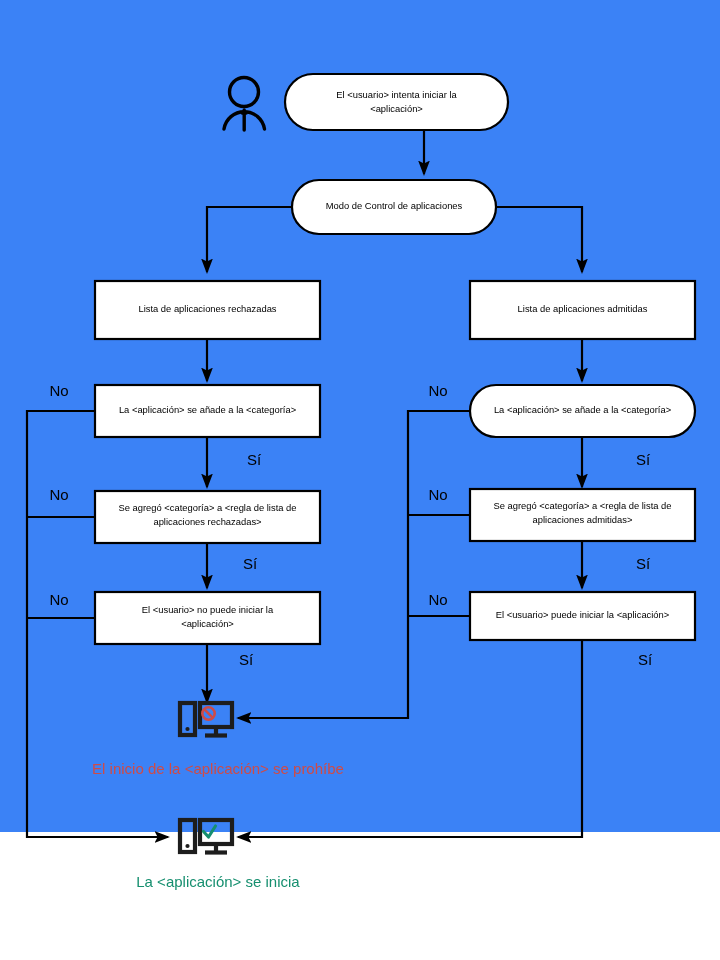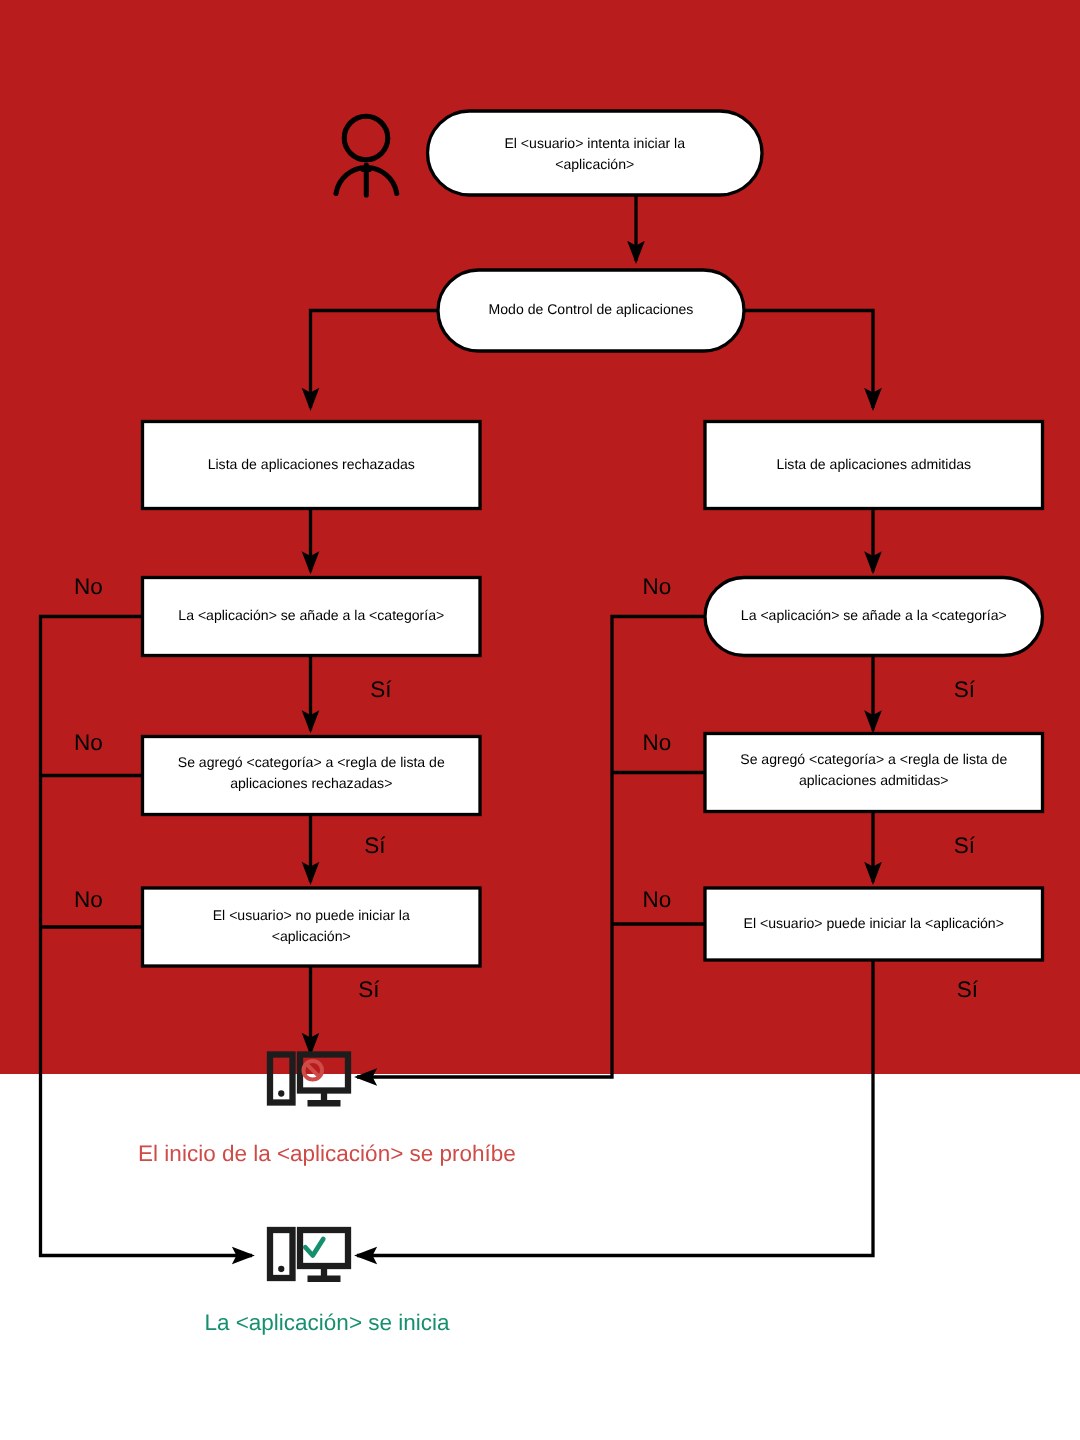--- a/index.html
+++ b/index.html
@@ -9,22 +9,22 @@
   }
   body {
     width: 720px;
     height: 960px;
     font-family: "Liberation Sans", sans-serif;
     overflow: hidden;
   }
   #diagram-root {
     position: relative;
     width: 720px;
-    height: 716px;
-    background: #b91c1c;
+    height: 832px;
+    background: #3b82f6;
   }
   svg.flow {
     position: absolute;
     top: 0;
     left: 0;
     width: 720px;
     height: 960px;
   }
   .node-shape {
     fill: #ffffff;

